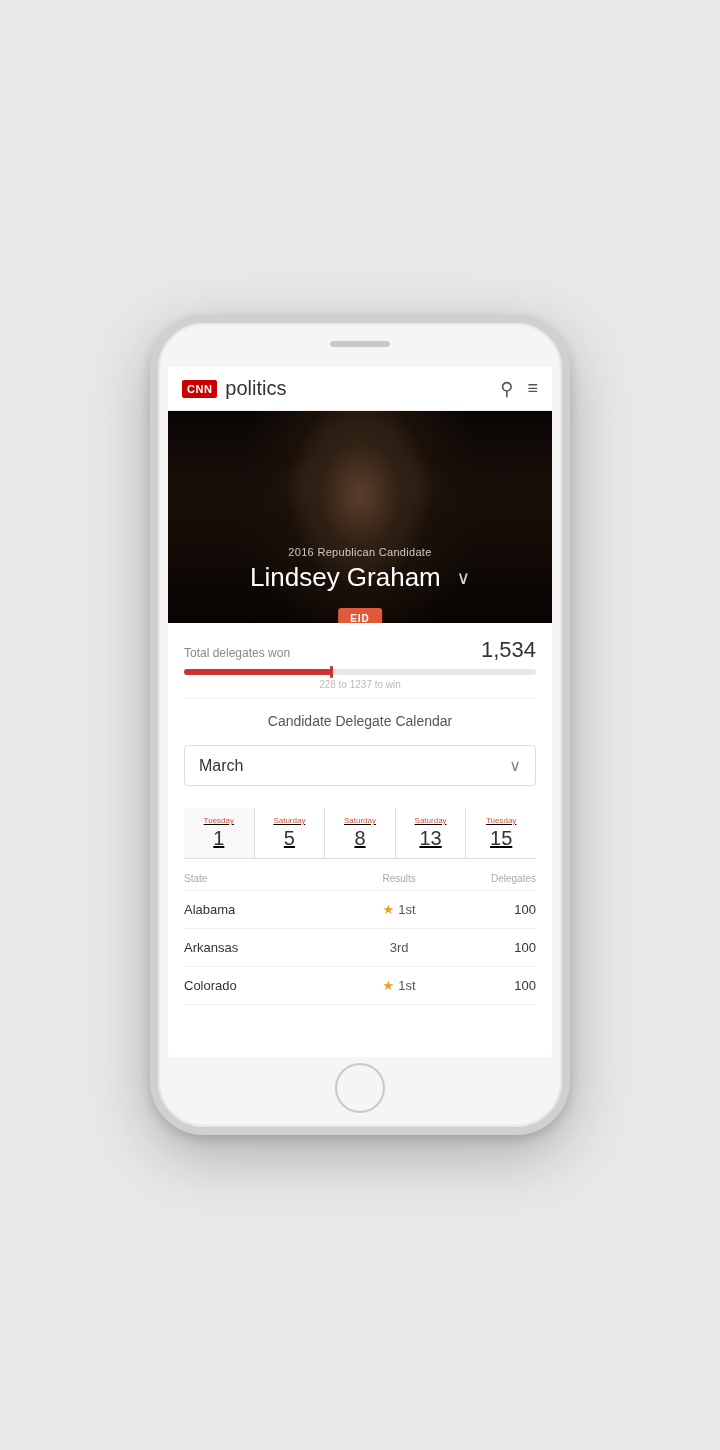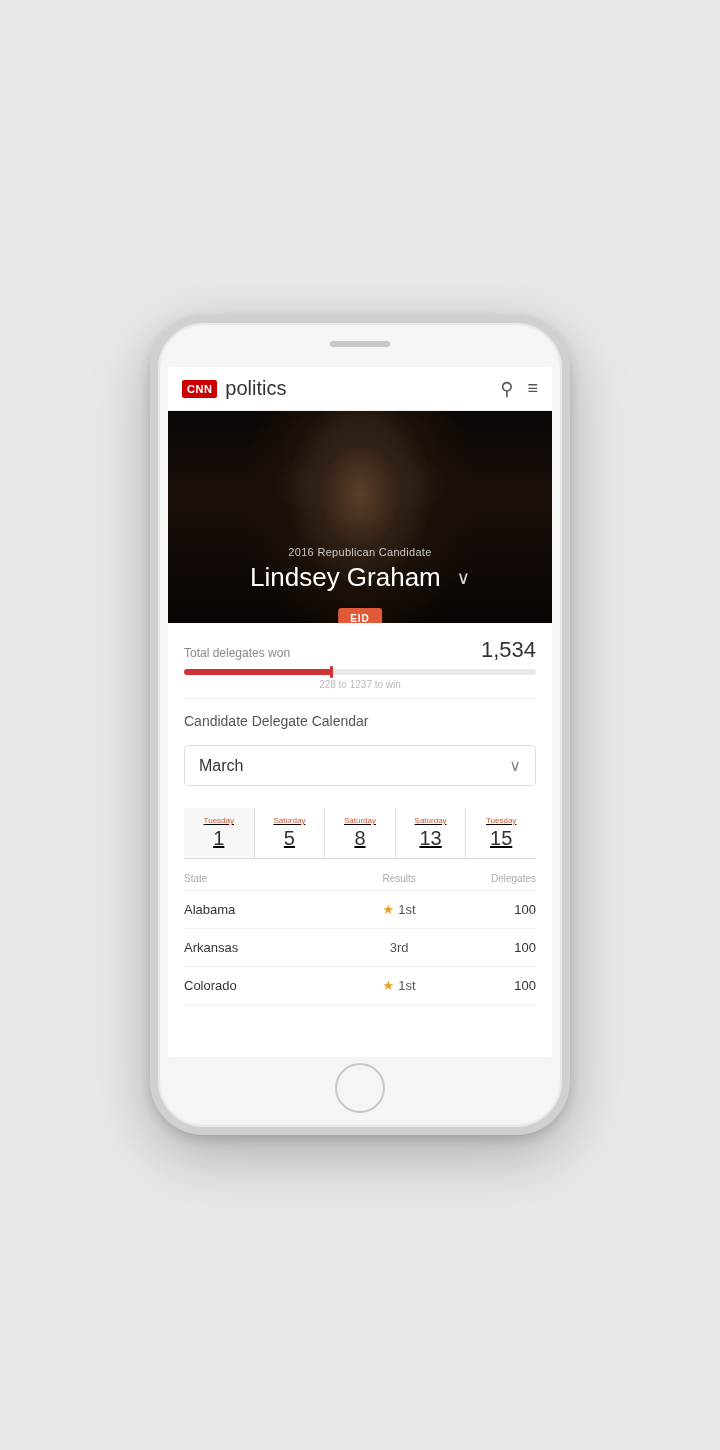--- a/index.html
+++ b/index.html
@@ -274,20 +274,21 @@
 
     
     .calendar-section {
       padding: 14px 16px;
       background: #fff;
     }
 
     .calendar-title {
       font-size: 14px;
       color: #555;
+      text-align: center;
       margin-bottom: 16px;
     }
 
     .month-selector {
       display: flex;
       justify-content: space-between;
       align-items: center;
       padding: 10px 14px;
       border: 1px solid #ddd;
       border-radius: 4px;

